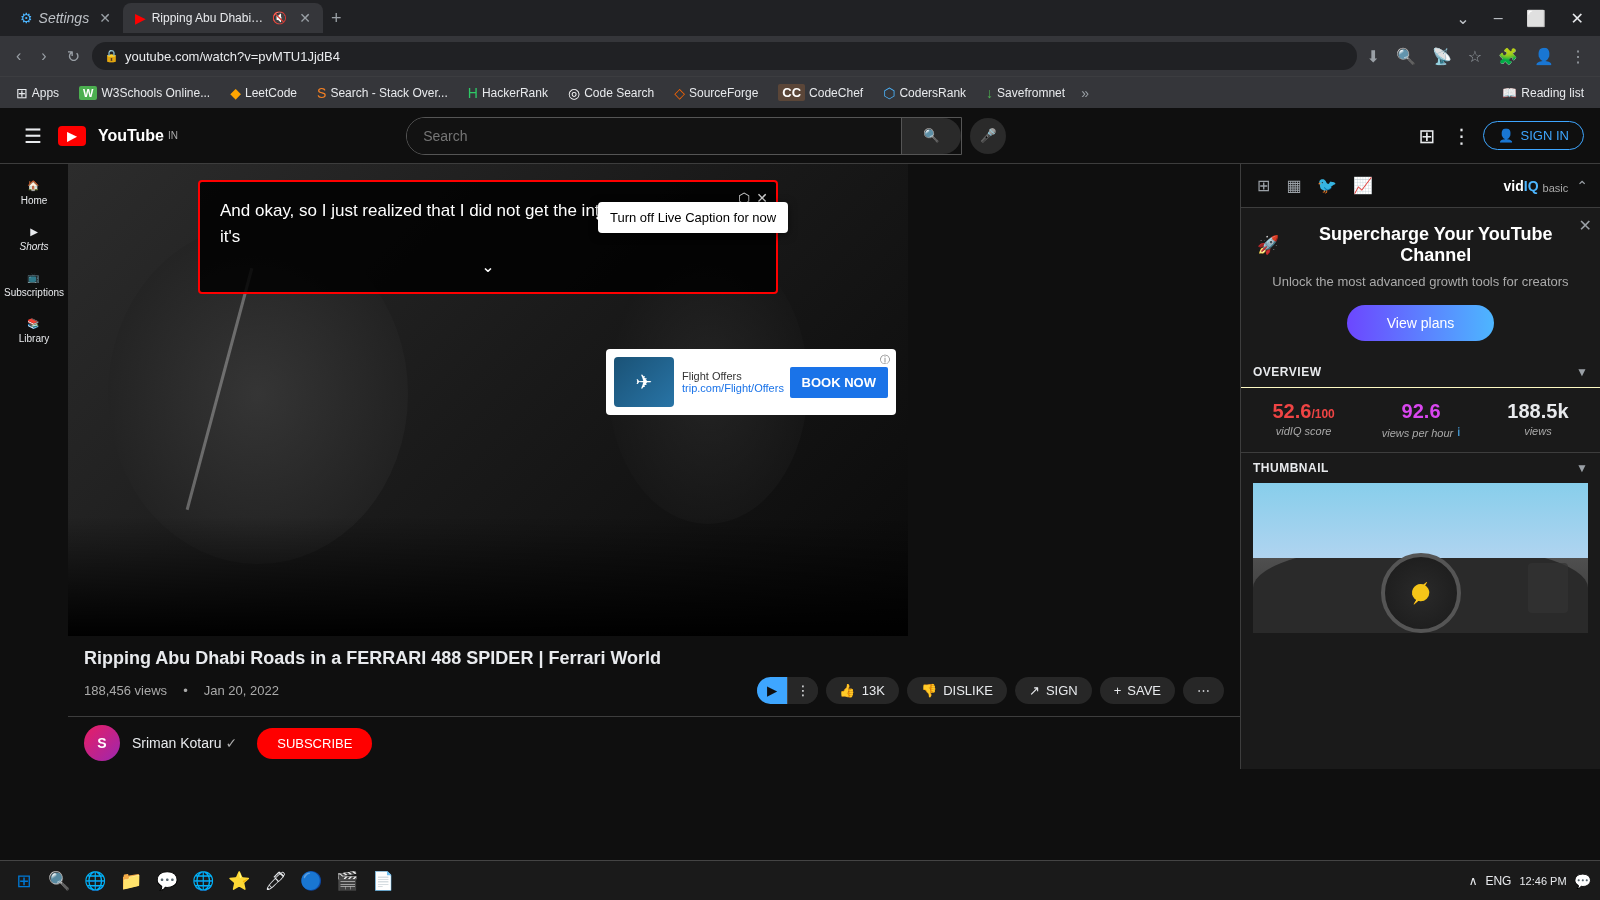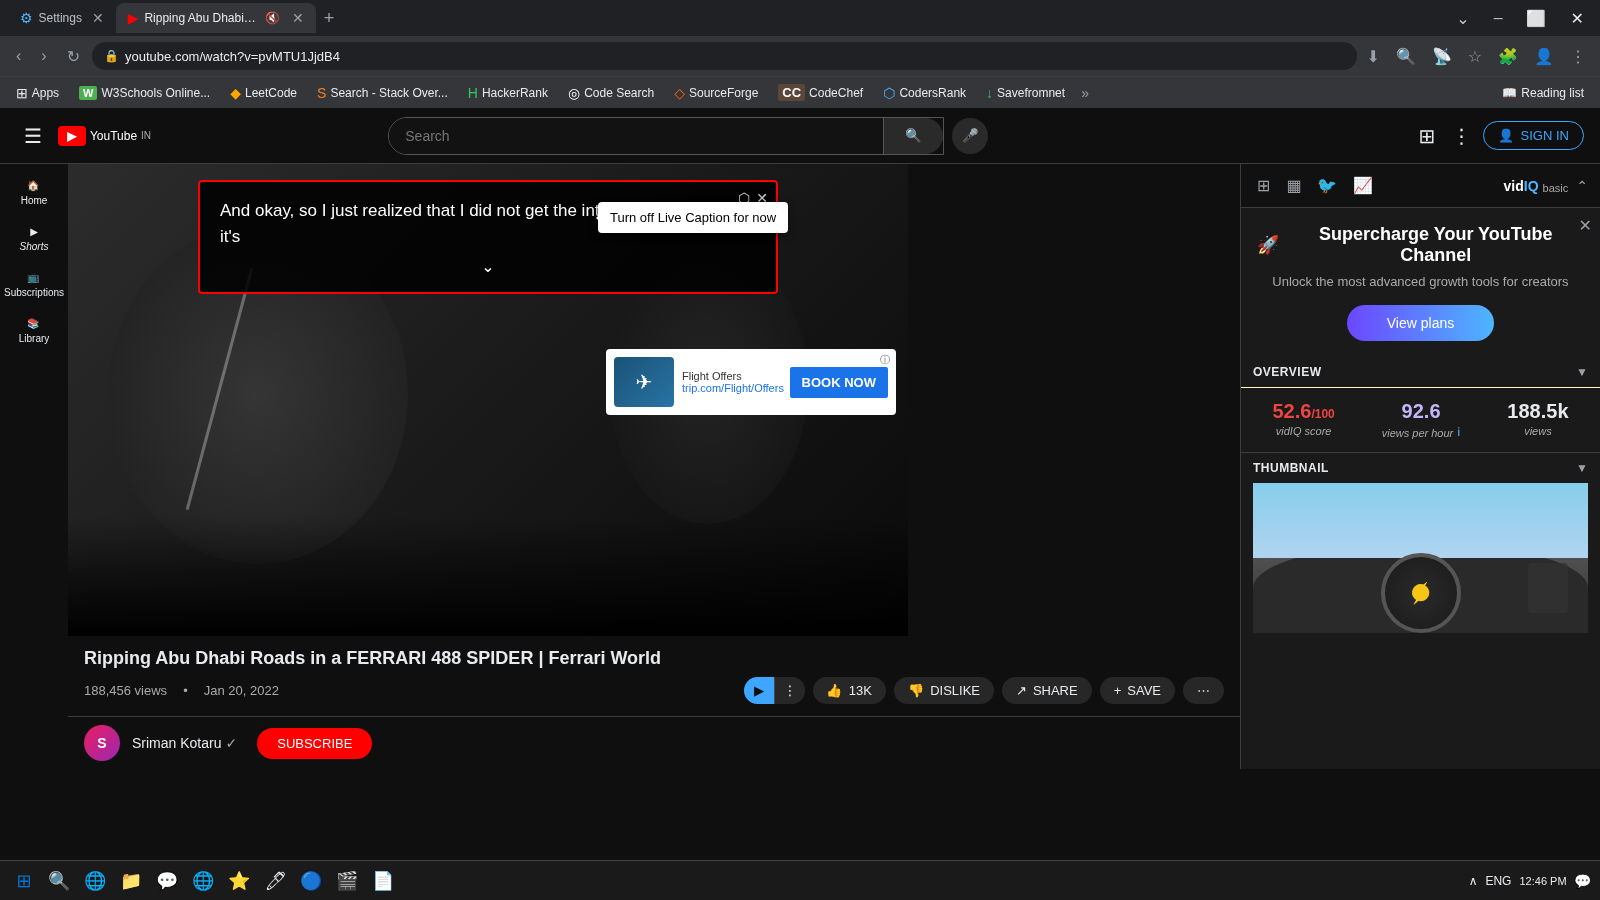--- a/index.html
+++ b/index.html
@@ -81,21 +81,21 @@
     .vidiq-view-plans { background: linear-gradient(90deg, #6c47ff, #4db6ff); border: none; color: white; padding: 10px 40px; border-radius: 20px; font-size: 14px; cursor: pointer; font-weight: 500; }
 
     .vidiq-overview { padding: 8px 12px; border-bottom: 1px solid #fef9c3; display: flex; justify-content: space-between; align-items: center; }
     .vidiq-section-title { color: #e8eaed; font-size: 12px; font-weight: 600; text-transform: uppercase; letter-spacing: 0.5px; }
     .vidiq-chevron { color: #9aa0a6; font-size: 12px; }
 
     .vidiq-stats { display: flex; justify-content: space-around; padding: 12px 8px; border-bottom: 1px solid #3d3d3d; }
     .vidiq-stat { text-align: center; }
     .vidiq-stat-value { font-size: 20px; font-weight: bold; }
     .vidiq-stat-value.orange { color: #ef4444; }
-    .vidiq-stat-value.blue { color: #c4b5fd; }
+    .vidiq-stat-value.blue { color: #d946ef; }
     .vidiq-stat-label { color: #aaa; font-size: 11px; margin-top: 2px; font-style: italic; }
 
     .vidiq-thumbnail-section { padding: 8px 12px; }
     .vidiq-thumbnail-header { display: flex; justify-content: space-between; align-items: center; margin-bottom: 8px; }
 
     
     .car-dashboard { width: 100%; height: 150px; background: linear-gradient(180deg, #87ceeb 0%, #87ceeb 40%, #555 40%, #333 100%); position: relative; overflow: hidden; }
     .car-dashboard::before { content: ''; position: absolute; bottom: 0; left: 0; right: 0; height: 60%; background: #2a2a2a; border-radius: 60% 60% 0 0; }
     .car-dashboard::after { content: '●'; position: absolute; bottom: 20px; left: 50%; transform: translateX(-50%); color: #f5c518; font-size: 40px; }
 
@@ -113,21 +113,21 @@
     .yt-hamburger { background: none; border: none; color: #e8eaed; cursor: pointer; font-size: 20px; padding: 8px; margin-right: 8px; }
   </style>
 </head>
 <body>
 
 <div class="browser-chrome">
   <div class="title-bar">
 
     <div class="tab inactive">
       <span style="color:#4db6ff; font-size:14px;">⚙</span>
-      <span style="font-size:12px;">Settings</span>
+      <span style="font-size:14px;font-style:italic;">Settings</span>
       <span class="tab-close">✕</span>
     </div>
 
     <div class="tab active">
       <span style="color:#ff0000; font-size:14px;">▶</span>
       <span style="font-size:12px; max-width:130px; overflow:hidden; text-overflow:ellipsis; white-space:nowrap;">Ripping Abu Dhabi Roads in...</span>
       <span style="font-size:12px; color:#9aa0a6; margin: 0 2px;">🔇</span>
       <span class="tab-close">✕</span>
     </div>
     <button class="tab-add">+</button>
@@ -208,21 +208,21 @@
 </div>
 
 <div class="yt-container">
 
   <div class="yt-header">
     <button class="yt-hamburger">☰</button>
     <div class="yt-logo">
       <div class="yt-logo-icon">
         <span style="color:white; font-size:12px; font-weight:bold;">▶</span>
       </div>
-      <span style="color:white; font-size:12px; font-weight:normal; margin-left:0;">YouTube</span>
+      <span style="color:white; font-size:16px; font-weight:bold; margin-left:8px;">YouTube</span>
       <span style="color:#aaa; font-size:10px; vertical-align:super;">IN</span>
     </div>
     <div class="yt-search-area">
       <div class="yt-search-box">
         <input class="yt-search-input" type="text" placeholder="Search" style="">
         <button class="yt-search-btn">🔍</button>
       </div>
       <button class="yt-mic-btn">🎤</button>
     </div>
     <div class="yt-header-right">
@@ -318,21 +318,21 @@
                   <span>13K</span>
                 </button>
 
                 <button class="action-btn">
                   <span>👎</span>
                   <span>DISLIKE</span>
                 </button>
 
                 <button class="action-btn">
                   <span>↗</span>
-                  <span>SHARE</span>
+                  <span>SIGN</span>
                 </button>
 
                 <button class="action-btn">
                   <span>+</span>
                   <span>SAVE</span>
                 </button>
 
                 <button class="action-btn">⋯</button>
               </div>
             </div>

